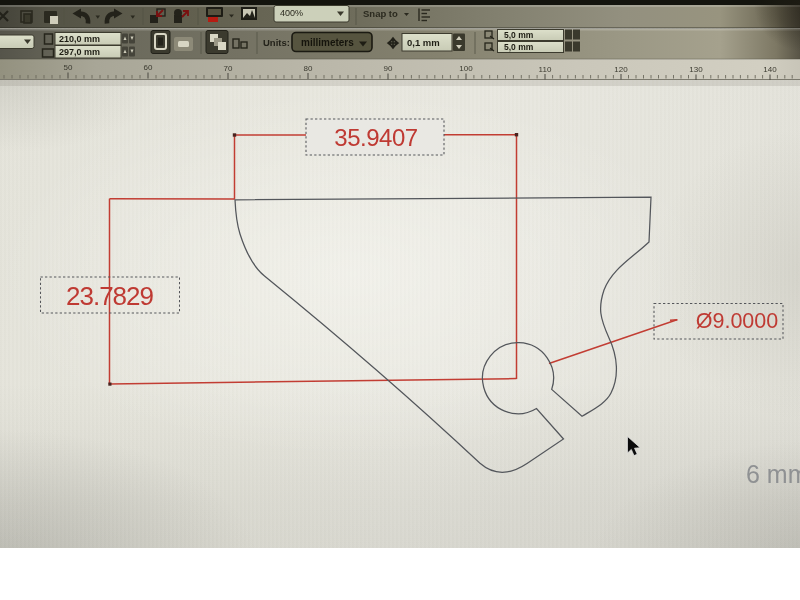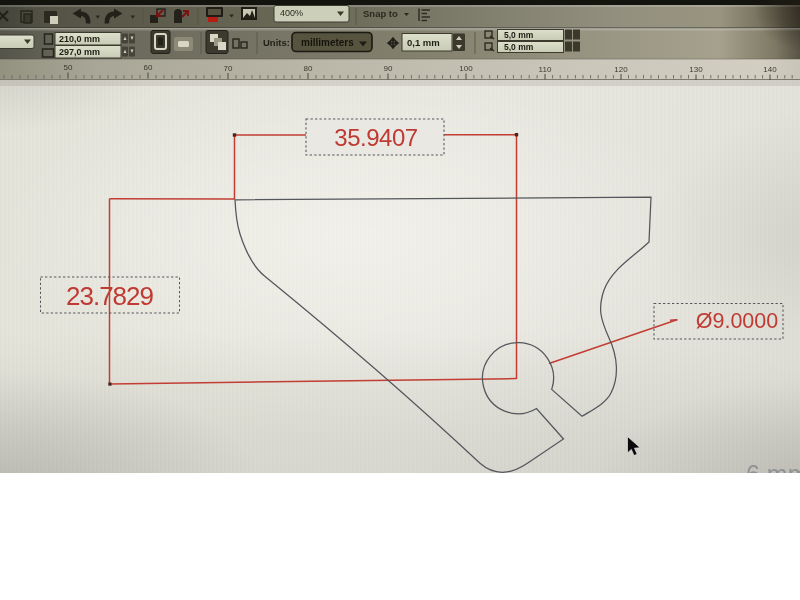--- a/index.html
+++ b/index.html
@@ -1,16 +1,16 @@
 <!DOCTYPE html>
 <html><head>
 <meta charset="utf-8">
 <style>
   html,body{margin:0;padding:0;}
-  #screen{position:relative;width:800px;height:473px;overflow:hidden;
+  #screen{position:relative;width:800px;height:548px;overflow:hidden;
     font-family:"Liberation Sans",sans-serif;
     background:
       repeating-linear-gradient(90deg, rgba(125,135,115,0.022) 0 2px, rgba(255,255,255,0.02) 2px 4px),
       radial-gradient(72% 54% at 44% 50%, rgba(255,255,252,0.42) 0%, rgba(255,255,255,0) 62%),
       radial-gradient(50% 38% at 0% 103%, rgba(80,80,75,0.20) 0%, rgba(0,0,0,0) 65%),
       radial-gradient(45% 35% at 103% 103%, rgba(95,93,85,0.20) 0%, rgba(0,0,0,0) 65%),
       radial-gradient(35% 45% at 102% 50%, rgba(125,123,110,0.15) 0%, rgba(0,0,0,0) 60%),
       radial-gradient(30% 20% at 0% 14%, rgba(95,95,85,0.14) 0%, rgba(0,0,0,0) 70%),
       linear-gradient(180deg, rgba(0,0,0,0) 0%, rgba(0,0,0,0) 70%, rgba(95,95,88,0.10) 92%, rgba(95,95,88,0.12) 100%),
       linear-gradient(100deg, #e4e3da 0%, #e8e7de 35%, #e9e8e0 55%, #e2e1d9 100%);

